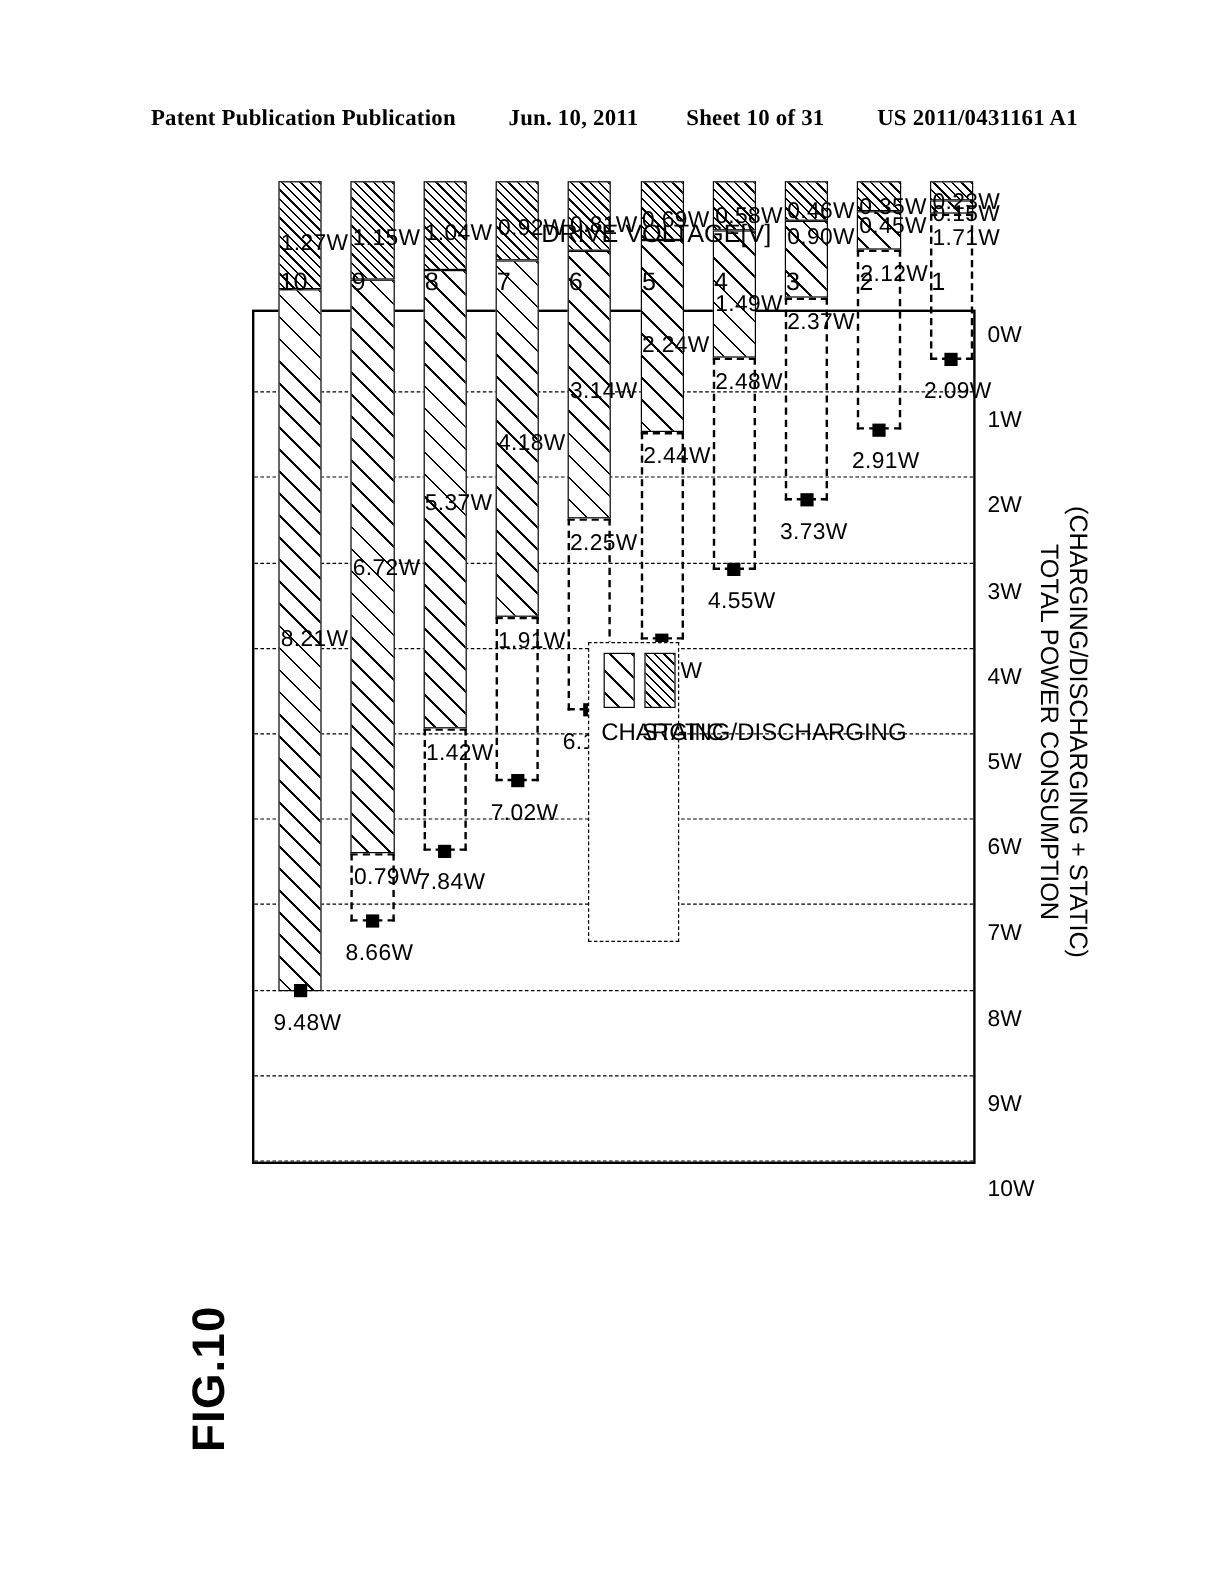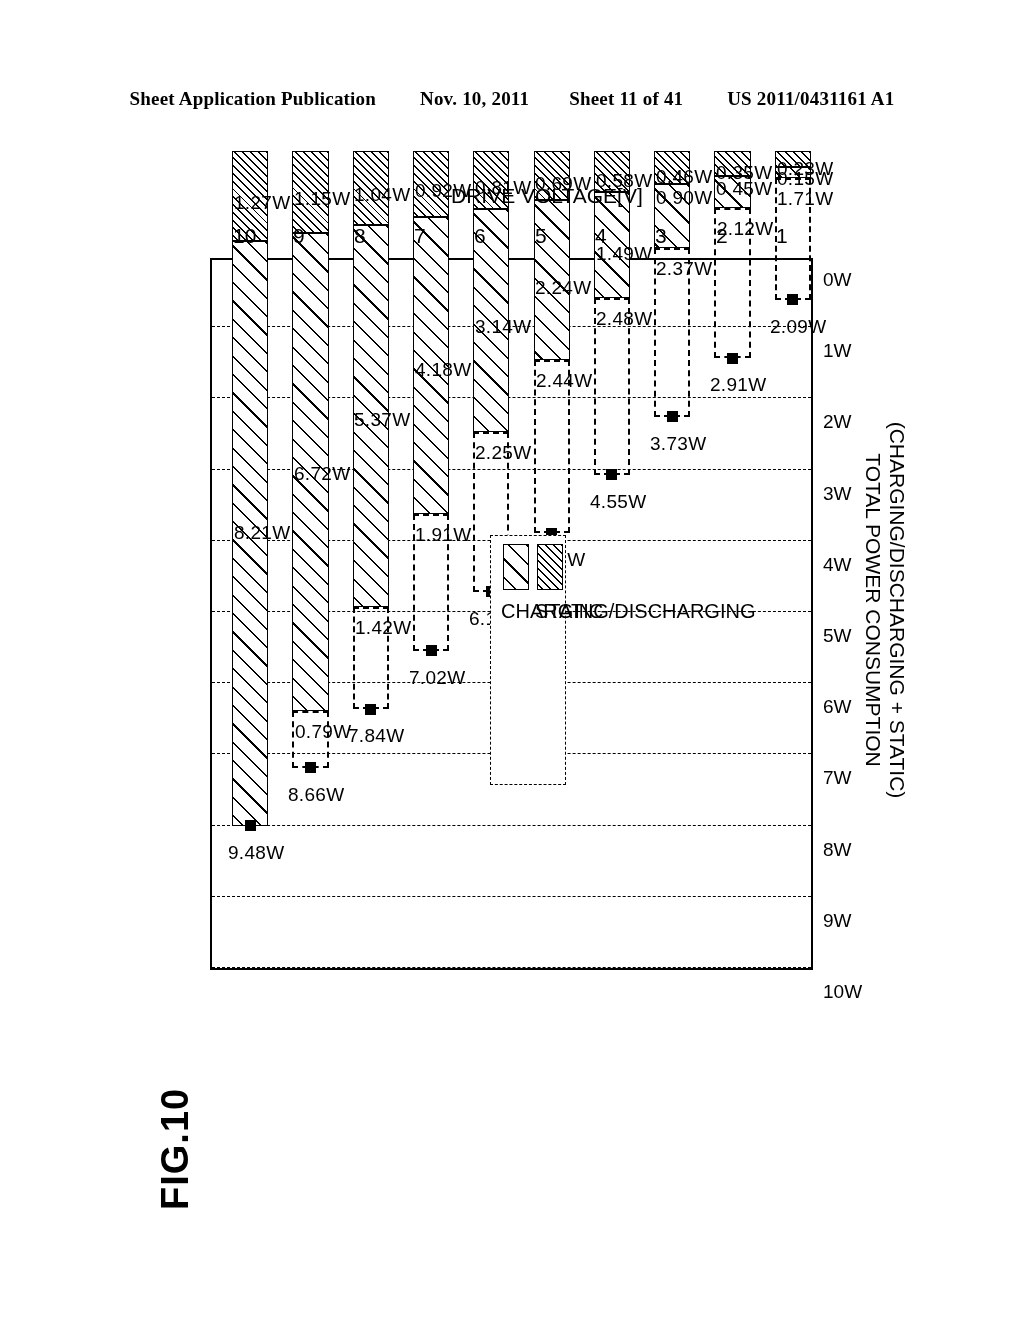--- a/index.html
+++ b/index.html
@@ -76,25 +76,25 @@
   
   #legend{position:absolute;border:1px dashed #000;box-sizing:border-box;background:#fff;}
   .lgsw{position:absolute;width:46px;height:26px;border:1.6px solid #000;box-sizing:border-box;}
   .lglab{position:absolute;font-size:20px;white-space:nowrap;
          transform:rotate(90deg);transform-origin:0 0;}
 </style>
 </head>
 <body>
 
 <div id="pat-header">
-  <span>Sheet Application Publication</span>
+  <span>Patent Publication Publication</span>
   <span class="hsp1"></span>
-  <span>Nov. 10, 2011</span>
+  <span>Jun. 10, 2011</span>
   <span class="hsp2"></span>
-  <span>Sheet 11 of 41</span>
+  <span>Sheet 10 of 31</span>
   <span class="hsp1"></span>
   <span>US 2011/0431161 A1</span>
 </div>
 
 <div id="fig-label">FIG.10</div>
 
 <div id="stage">
   <div id="chart-rot">
     <div id="plot">
         <div class="gl" style="left: 640.8px;"></div>

